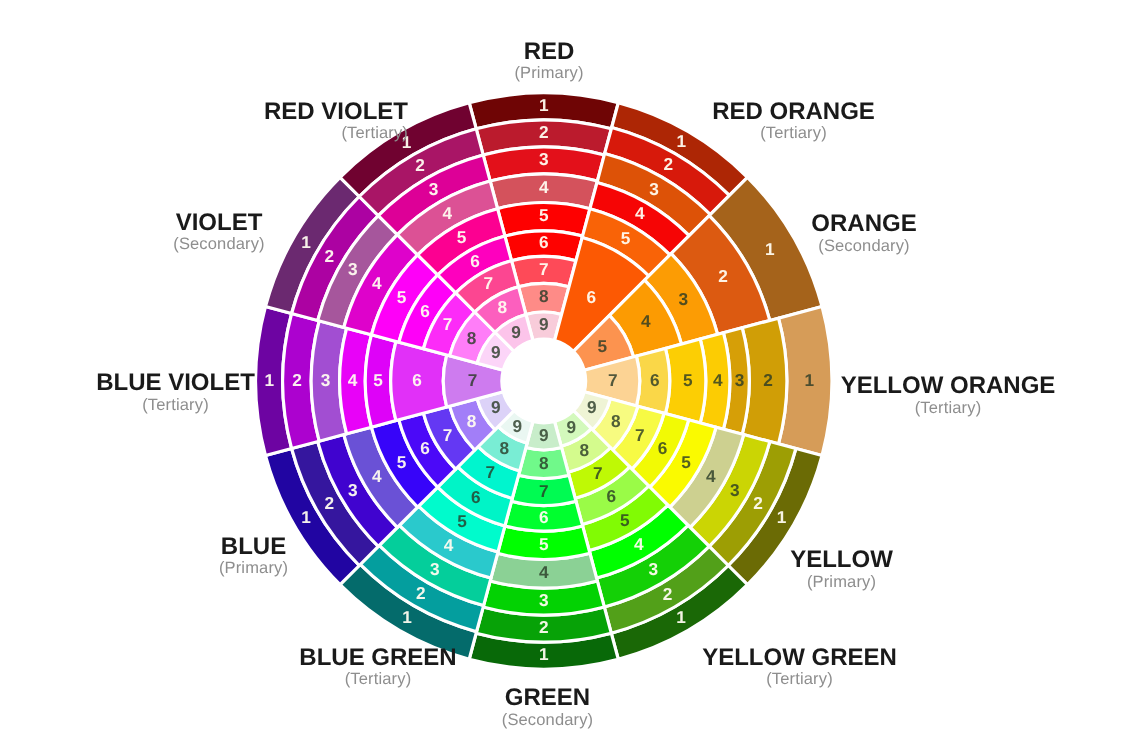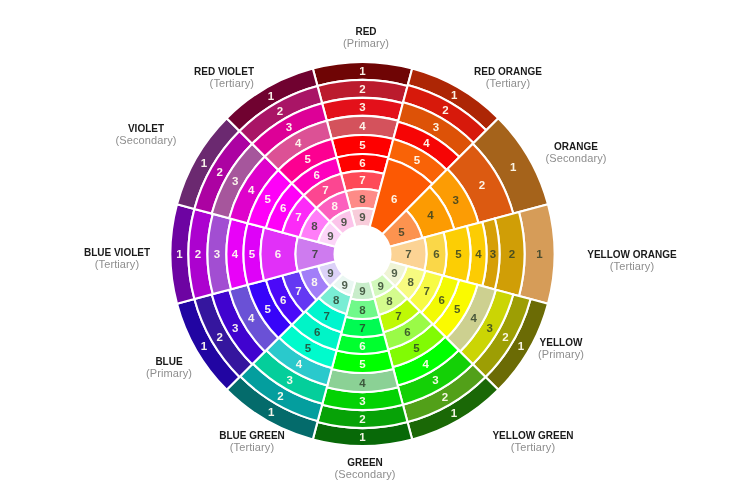--- a/index.html
+++ b/index.html
@@ -3,21 +3,21 @@
 <meta charset="utf-8">
 <style>
   html,body{margin:0;padding:0;background:#ffffff;}
   body{width:750px;height:500px;overflow:hidden;
        font-family:"Liberation Sans",sans-serif;
        -webkit-font-smoothing:antialiased;}
   #stage{position:relative;width:750px;height:500px;background:#ffffff;}
   svg{position:absolute;left:0;top:0;display:block;}
   .sector-label{position:absolute;text-align:center;transform:translate(-50%,0);
                 white-space:nowrap;line-height:1;}
-  .sector-label .nm{font-size:10px;font-weight:bold;letter-spacing:0;display:block;}
+  .sector-label .nm{font-size:16px;font-weight:bold;letter-spacing:0;display:block;}
   .sector-label .sb{font-size:11px;display:block;margin-top:0.5px;letter-spacing:0.1px;}
   .ringnum{font-size:11.5px;font-weight:bold;}
 </style>
 </head>
 <body>
 
 <div id="stage">
   <svg id="wheel" width="750" height="500" viewBox="0 0 750 500">
       <g>
         <g>
@@ -241,33 +241,33 @@
         <text x="325.5" y="189.9" text-anchor="middle" dominant-baseline="central" class="ringnum" fill="rgba(255,252,240,.95)">7</text>
         <text x="334.8" y="205.9" text-anchor="middle" dominant-baseline="central" class="ringnum" fill="rgba(255,252,240,.95)">8</text>
         <text x="344" y="222" text-anchor="middle" dominant-baseline="central" class="ringnum" fill="rgba(40,58,38,.8)">9</text>
       </g>
     </svg>
   <div id="labels">
       <div class="sector-label" style="left: 366px; top: 27px;">
         <span class="nm" style="color: rgb(26, 26, 26);">RED</span>
         <span class="sb" style="color: rgb(142, 142, 142);">(Primary)</span>
       </div>
-      <div class="sector-label" style="left: 508px; top: 67px;">
+      <div class="sector-label" style="left: 529px; top: 67px;">
         <span class="nm" style="color: rgb(26, 26, 26);">RED ORANGE</span>
         <span class="sb" style="color: rgb(142, 142, 142);">(Tertiary)</span>
       </div>
       <div class="sector-label" style="left: 576px; top: 142px;">
         <span class="nm" style="color: rgb(26, 26, 26);">ORANGE</span>
         <span class="sb" style="color: rgb(142, 142, 142);">(Secondary)</span>
       </div>
       <div class="sector-label" style="left: 632px; top: 250px;">
         <span class="nm" style="color: rgb(26, 26, 26);">YELLOW ORANGE</span>
         <span class="sb" style="color: rgb(142, 142, 142);">(Tertiary)</span>
       </div>
-      <div class="sector-label" style="left: 561px; top: 338px;">
+      <div class="sector-label" style="left: 561px; top: 366px;">
         <span class="nm" style="color: rgb(26, 26, 26);">YELLOW</span>
         <span class="sb" style="color: rgb(142, 142, 142);">(Primary)</span>
       </div>
       <div class="sector-label" style="left: 494px; top: 431px; margin-left: 39px;">
         <span class="nm" style="color: rgb(26, 26, 26);">YELLOW GREEN</span>
         <span class="sb" style="color: rgb(142, 142, 142);">(Tertiary)</span>
       </div>
       <div class="sector-label" style="left: 365px; top: 458px;">
         <span class="nm" style="color: rgb(26, 26, 26);">GREEN</span>
         <span class="sb" style="color: rgb(142, 142, 142);">(Secondary)</span>
@@ -277,21 +277,21 @@
         <span class="sb" style="color: rgb(142, 142, 142);">(Tertiary)</span>
       </div>
       <div class="sector-label" style="left: 169px; top: 357px;">
         <span class="nm" style="color: rgb(26, 26, 26);">BLUE</span>
         <span class="sb" style="color: rgb(142, 142, 142);">(Primary)</span>
       </div>
       <div class="sector-label" style="left: 117px; top: 248px; text-align: center;">
         <span class="nm" style="color: rgb(26, 26, 26);">BLUE VIOLET</span>
         <span class="sb" style="color: rgb(142, 142, 142);">(Tertiary)</span>
       </div>
-      <div class="sector-label" style="left: 146px; top: 124px;">
+      <div class="sector-label" style="left: 146px; top: 141px;">
         <span class="nm" style="color: rgb(26, 26, 26);">VIOLET</span>
         <span class="sb" style="color: rgb(142, 142, 142);">(Secondary)</span>
       </div>
       <div class="sector-label" style="left: 224px; top: 67px; text-align: right;">
         <span class="nm" style="color: rgb(26, 26, 26);">RED VIOLET</span>
         <span class="sb" style="color: rgb(142, 142, 142);">(Tertiary)</span>
       </div>
     </div>
 </div>
 

